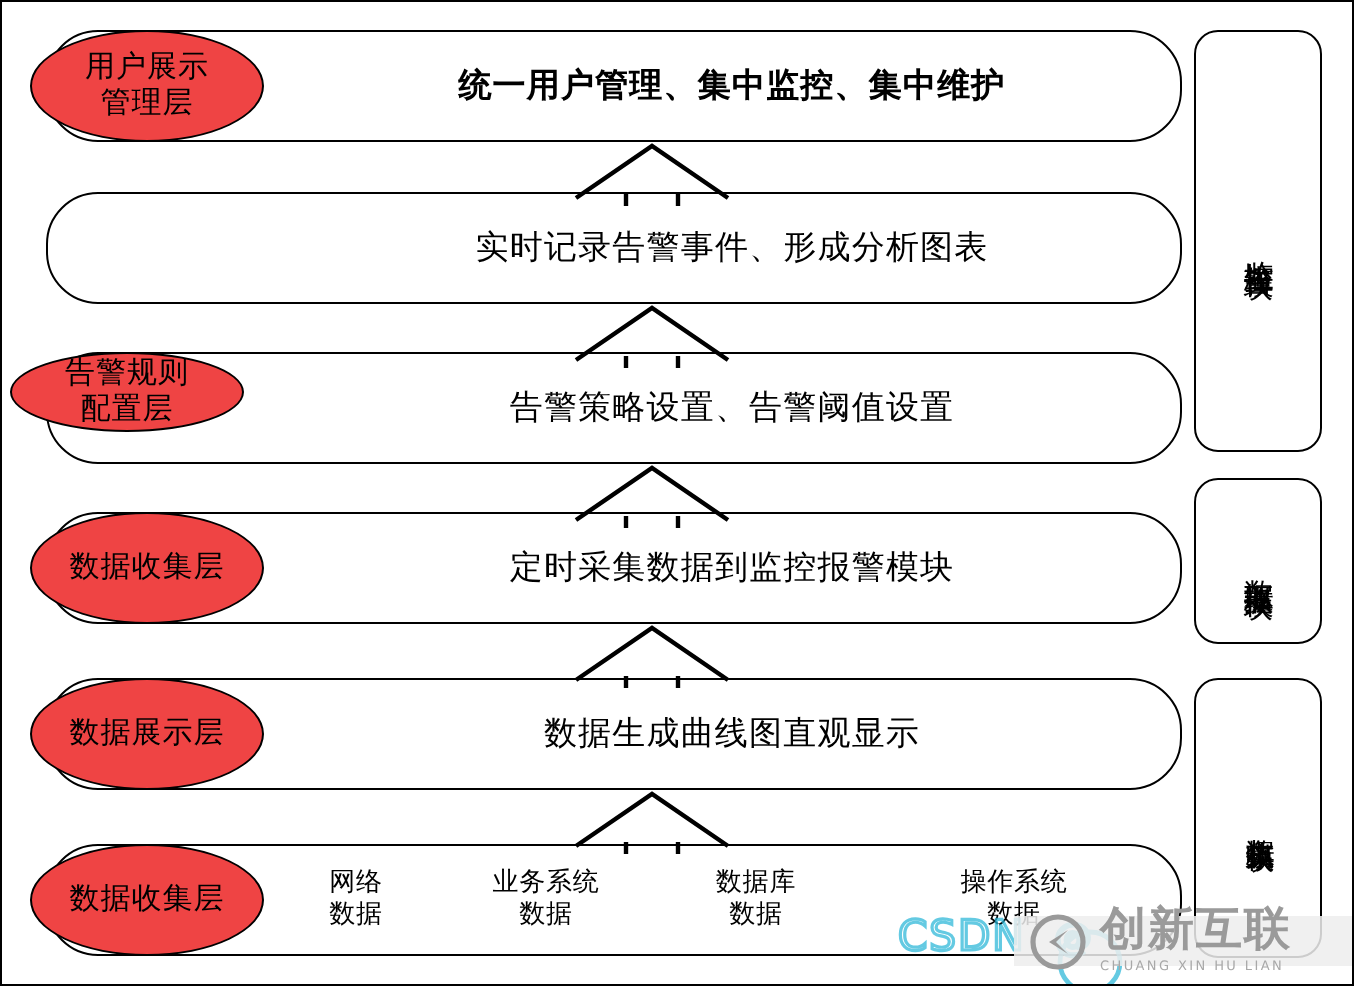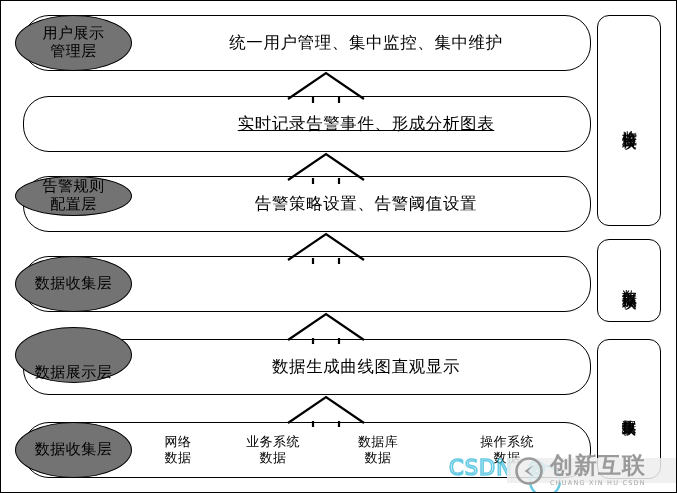--- a/index.html
+++ b/index.html
@@ -21,21 +21,21 @@
     box-sizing:border-box;
     border:1.5px solid #000;
     border-radius:26px;
     background:#fff;
   }
   .row-title{
     position:absolute;
     box-sizing:border-box;
     border:1.6px solid #000;
     border-radius:50%;
-    background:#737373;
+    background:#ef4444;
     display:flex;
     align-items:center;
     justify-content:center;
     text-align:center;
     line-height:1.18;
     font-size:15px;
     letter-spacing:0.5px;
     z-index:4;
   }
   .row-desc{
@@ -127,69 +127,72 @@
 </head>
 <body>
 
 <div id="canvas">
 
   <div class="row" style="left:22px;top:14px;width:568px;height:56px;"></div>
   <div class="row-title" style="left:14px;top:14px;width:117px;height:56px;">
     <span style="white-space:pre-line">用户展示
 管理层</span>
   </div>
-  <div class="row-desc" style="left:140px;top:14px;width:450px;height:56px;">
+  <div class="row-desc" style="left:140px;top:14px;width:450px;height:56px;font-weight:bold;">
     <span>统一用户管理、集中监控、集中维护</span>
   </div>
 
   <svg class="arrow" style="left:283px;top:68px;" width="84" height="34" viewBox="0 0 84 34">
     <polyline points="4,30 42,4 80,30" fill="none" stroke="#000" stroke-width="2.2" stroke-linejoin="miter"></polyline>
     <line x1="29" y1="28" x2="29" y2="34" stroke="#000" stroke-width="2.2"></line>
     <line x1="55" y1="28" x2="55" y2="34" stroke="#000" stroke-width="2.2"></line>
   </svg>
 
   <div class="row" style="left:22px;top:95px;width:568px;height:56px;"></div>
-  <div class="row-desc" style="left:140px;top:95px;width:450px;height:56px;text-decoration:underline;">
+  <div class="row-desc" style="left:140px;top:95px;width:450px;height:56px;">
     <span>实时记录告警事件、形成分析图表</span>
   </div>
 
   <svg class="arrow" style="left:283px;top:149px;" width="84" height="34" viewBox="0 0 84 34">
     <polyline points="4,30 42,4 80,30" fill="none" stroke="#000" stroke-width="2.2" stroke-linejoin="miter"></polyline>
     <line x1="29" y1="28" x2="29" y2="34" stroke="#000" stroke-width="2.2"></line>
     <line x1="55" y1="28" x2="55" y2="34" stroke="#000" stroke-width="2.2"></line>
   </svg>
 
   <div class="row" style="left:22px;top:175px;width:568px;height:56px;"></div>
-  <div class="row-title" style="left:14px;top:175px;width:117px;height:40px;">
+  <div class="row-title" style="left:4px;top:175px;width:117px;height:40px;">
     <span style="white-space:pre-line">告警规则
 配置层</span>
   </div>
   <div class="row-desc" style="left:140px;top:175px;width:450px;height:56px;">
     <span>告警策略设置、告警阈值设置</span>
   </div>
 
   <svg class="arrow" style="left:283px;top:229px;" width="84" height="34" viewBox="0 0 84 34">
     <polyline points="4,30 42,4 80,30" fill="none" stroke="#000" stroke-width="2.2" stroke-linejoin="miter"></polyline>
     <line x1="29" y1="28" x2="29" y2="34" stroke="#000" stroke-width="2.2"></line>
     <line x1="55" y1="28" x2="55" y2="34" stroke="#000" stroke-width="2.2"></line>
   </svg>
 
   <div class="row" style="left:22px;top:255px;width:568px;height:56px;"></div>
   <div class="row-title" style="left:14px;top:255px;width:117px;height:56px;">
     <span style="white-space:pre-line">数据收集层</span>
   </div>
+  <div class="row-desc" style="left:140px;top:255px;width:450px;height:56px;">
+    <span>定时采集数据到监控报警模块</span>
+  </div>
 
   <svg class="arrow" style="left:283px;top:309px;" width="84" height="34" viewBox="0 0 84 34">
     <polyline points="4,30 42,4 80,30" fill="none" stroke="#000" stroke-width="2.2" stroke-linejoin="miter"></polyline>
     <line x1="29" y1="28" x2="29" y2="34" stroke="#000" stroke-width="2.2"></line>
     <line x1="55" y1="28" x2="55" y2="34" stroke="#000" stroke-width="2.2"></line>
   </svg>
 
   <div class="row" style="left:22px;top:338px;width:568px;height:56px;"></div>
-  <div class="row-title" style="left:14px;top:326px;width:117px;height:56px;align-items:flex-end;">
+  <div class="row-title" style="left:14px;top:338px;width:117px;height:56px;">
     <span style="white-space:pre-line">数据展示层</span>
   </div>
   <div class="row-desc" style="left:140px;top:338px;width:450px;height:56px;">
     <span>数据生成曲线图直观显示</span>
   </div>
 
   <svg class="arrow" style="left:283px;top:392px;" width="84" height="34" viewBox="0 0 84 34">
     <polyline points="4,30 42,4 80,30" fill="none" stroke="#000" stroke-width="2.2" stroke-linejoin="miter"></polyline>
     <line x1="29" y1="28" x2="29" y2="34" stroke="#000" stroke-width="2.2"></line>
     <line x1="55" y1="28" x2="55" y2="34" stroke="#000" stroke-width="2.2"></line>
@@ -236,17 +239,17 @@
   </svg>
 
   <div class="wm-box" style="left:506px;top:457px;width:171px;height:25px;">
     <svg width="28" height="28" viewBox="0 0 28 28">
       <circle cx="14" cy="14" r="12.5" fill="none" stroke="#9a9a9a" stroke-width="2.6"></circle>
       <path d="M19 8 L9.5 14 L19 20 L13 14 Z" fill="#9a9a9a"></path>
       <path d="M14 3 L14 25" stroke="#fff" stroke-width="0"></path>
     </svg>
     <div style="display:flex;flex-direction:column;justify-content:center;">
       <div class="wm-text-main">创新互联</div>
-      <div class="wm-text-sub">CHUANG XIN HU CSDN</div>
+      <div class="wm-text-sub">CHUANG XIN HU LIAN</div>
     </div>
   </div>
 
 </div>
 
 </body></html>

